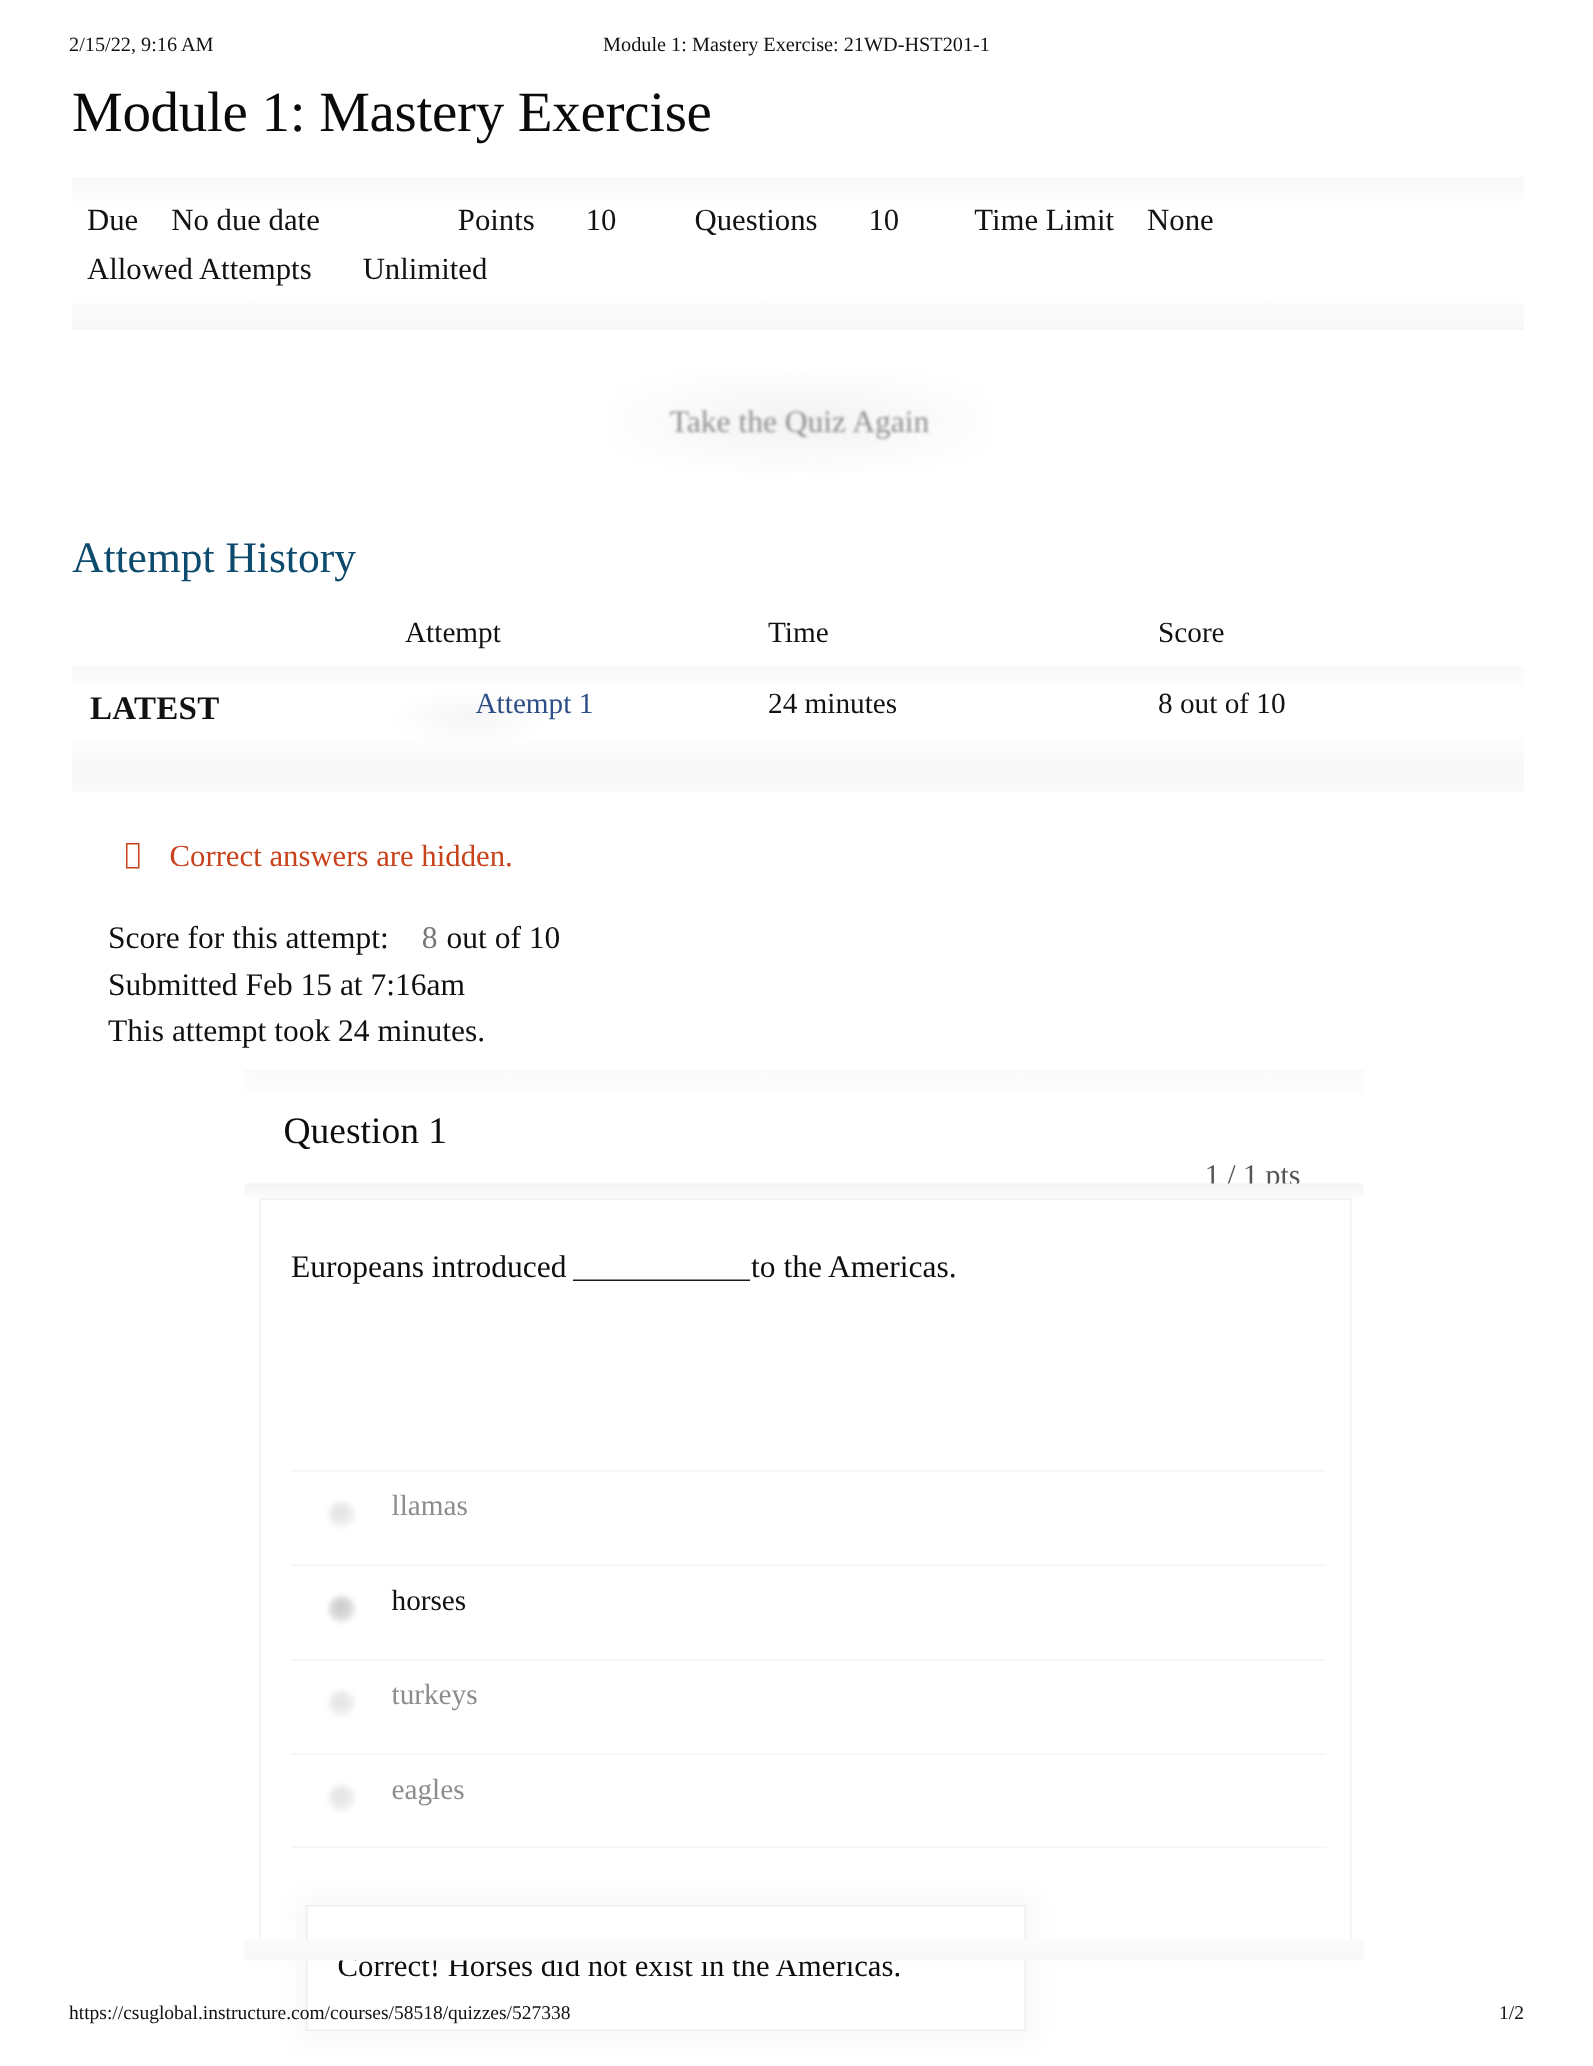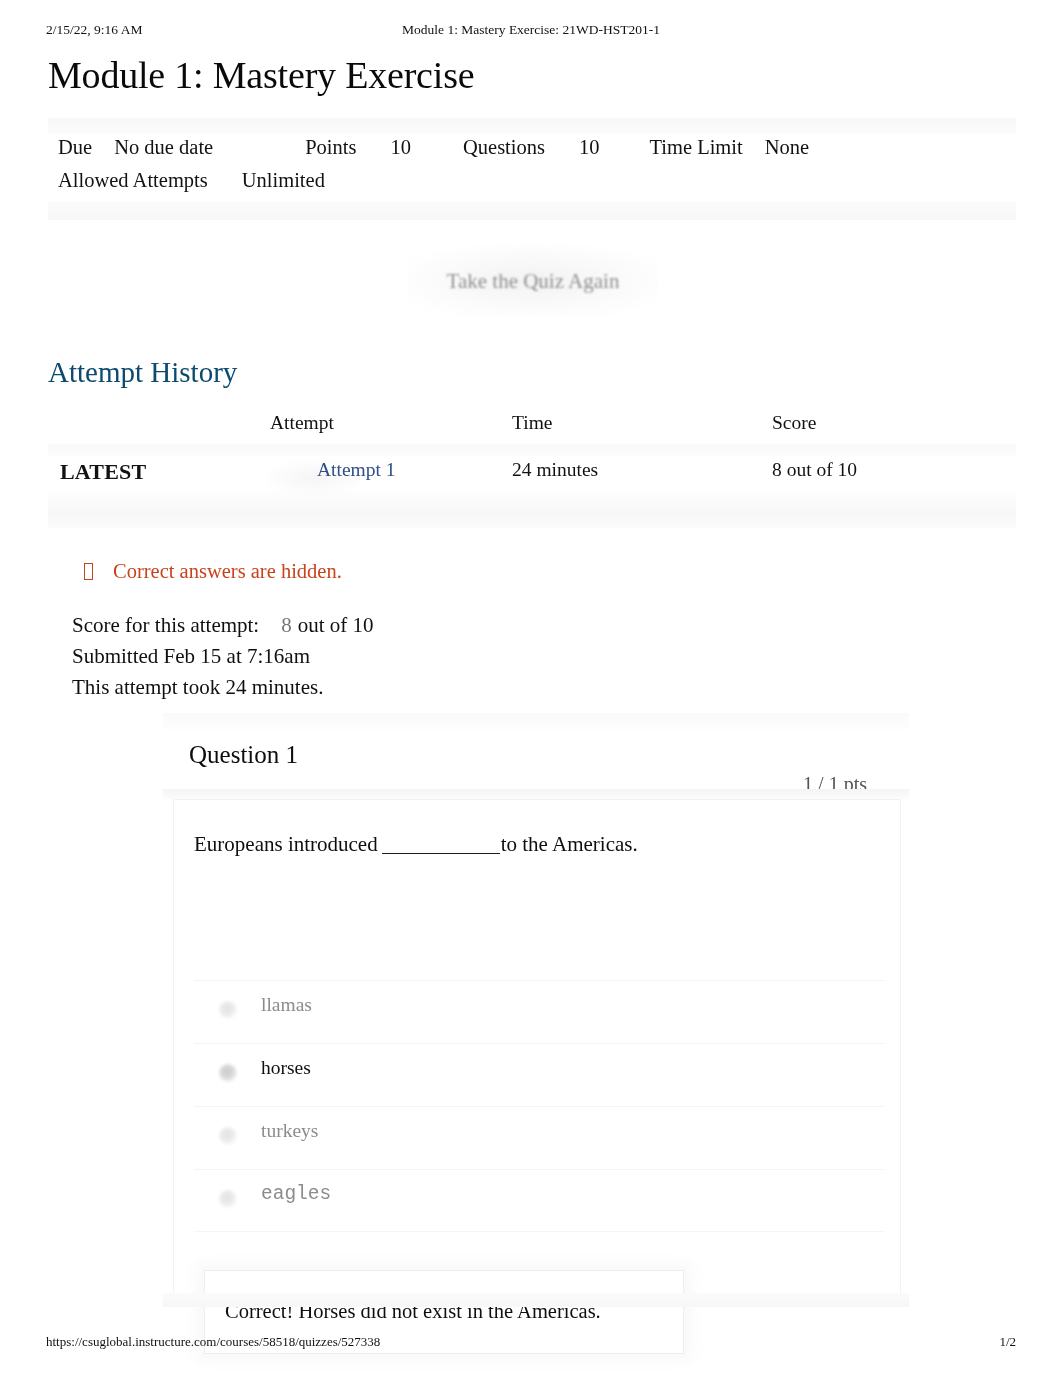--- a/index.html
+++ b/index.html
@@ -312,21 +312,21 @@
     position: absolute;
     left: 20px;
     top: 180px;
     width: 690px;
   }
   .answer-row {
     position: relative;
     height: 63px;
     border-top: 1px solid #f4f4f4;
   }
-  .answer-row:last-child { border-bottom: 1px solid #f6f6f6; font-family: Liberation Mono, monospace; }
+  .answer-row:last-child { border-bottom: 1px solid #f6f6f6; }
   .ans-radio {
     position: absolute;
     left: 25px;
     top: 20px;
     width: 18px;
     height: 18px;
     border-radius: 50%;
     background: radial-gradient(circle at 45% 42%, #e2e2e2 0%, #ececec 45%, rgba(245,245,245,0.35) 75%, rgba(255,255,255,0) 100%);
     filter: blur(1.6px);
   }

